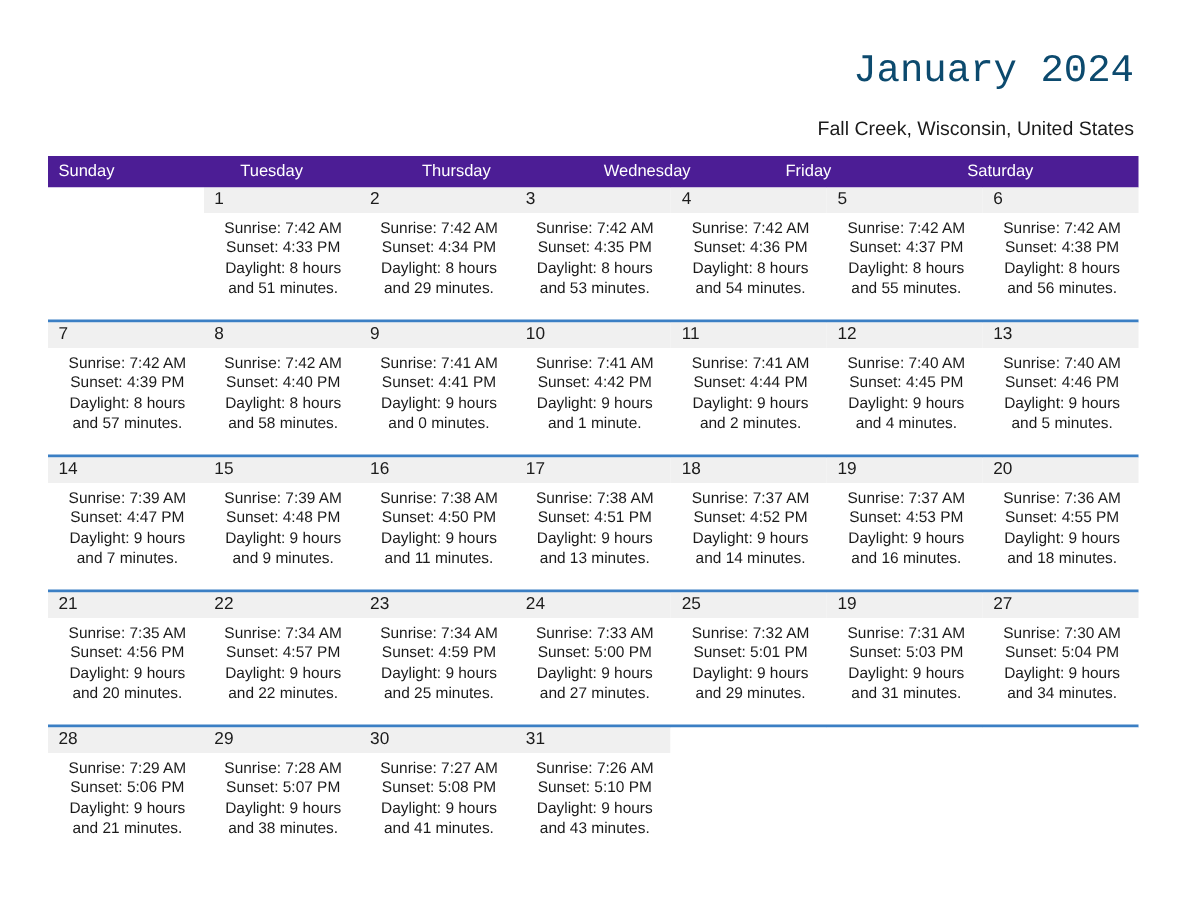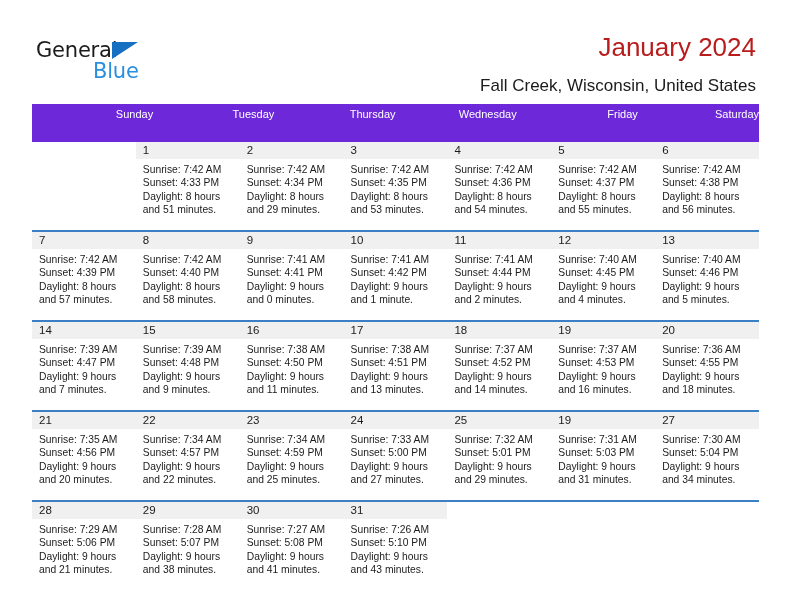--- a/index.html
+++ b/index.html
@@ -63,48 +63,48 @@
     letter-spacing: -0.2px;
     color: #2b8fe0;
     font-family: "DejaVu Sans", sans-serif;
     line-height: 24px;
   }
   .title {
     position: absolute;
     right: 36px;
     top: 32px;
     font-size: 26px;
-    color: #b91c1c;
+    color: #0c4a6e;
     text-align: right;
     line-height: 30px;
     white-space: nowrap;
+    font-family: Liberation Mono, monospace;
   }
   .subtitle {
     position: absolute;
     right: 36px;
     top: 77px;
-    font-size: 17px;
+    font-size: 13px;
     color: #1b1b1b;
     text-align: right;
     line-height: 17px;
     white-space: nowrap;
   }
 
   
   .calendar {
     position: absolute;
     left: 32px;
     top: 104px;
     width: 727px;
   }
   .weekdays {
     display: flex;
-    background: #6d28d9;
-    height: 38px;
-    text-align: right;
+    background: #4c1d95;
+    height: 21px;
   }
   .weekday {
     flex: 1 1 0;
     color: #ffffff;
     font-size: 11px;
     line-height: 21px;
     padding-left: 7px;
     box-sizing: border-box;
     white-space: nowrap;
   }
@@ -135,36 +135,32 @@
     color: #1b1b1b;
   }
   .day.empty .daynum {
     background: #ffffff;
   }
   .details {
     padding: 4px 5px 0 7px;
     font-size: 10.3px;
     line-height: 13.4px;
     color: #1b1b1b;
+    text-align: center;
   }
   .details div {
     white-space: nowrap;
   }
 </style>
 </head>
 <body>
 
 <div class="page">
 
   <div class="header">
-    <div class="logo">
-      <span class="logo-general">General</span>
-      <span class="logo-triangle"></span>
-      <span class="logo-blue">Blue</span>
-    </div>
     <div class="title">January 2024</div>
     <div class="subtitle">Fall Creek, Wisconsin, United States</div>
   </div>
 
   <div class="calendar">
     <div class="weekdays">
       <div class="weekday">Sunday</div>
       <div class="weekday">Tuesday</div>
       <div class="weekday">Thursday</div>
       <div class="weekday">Wednesday</div>

